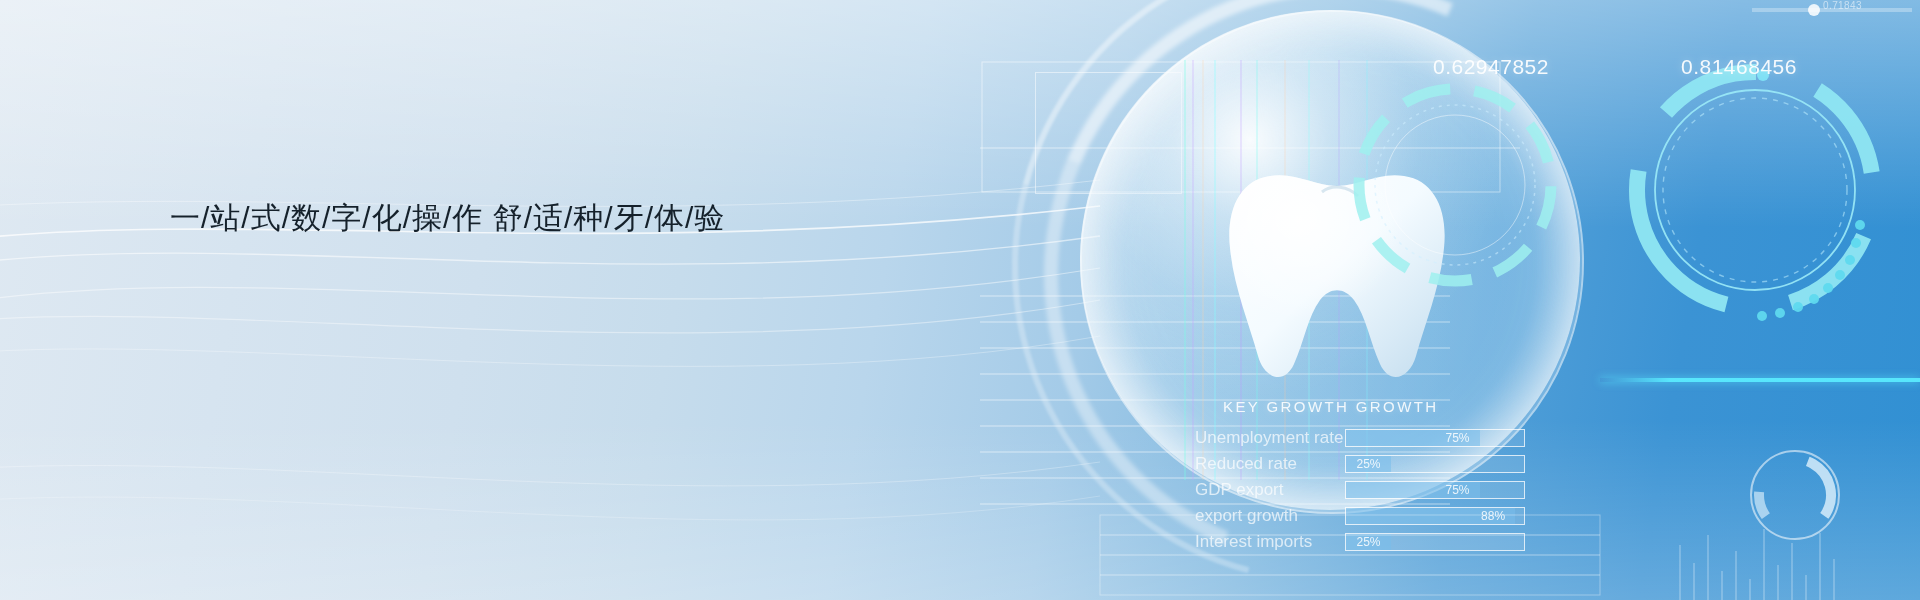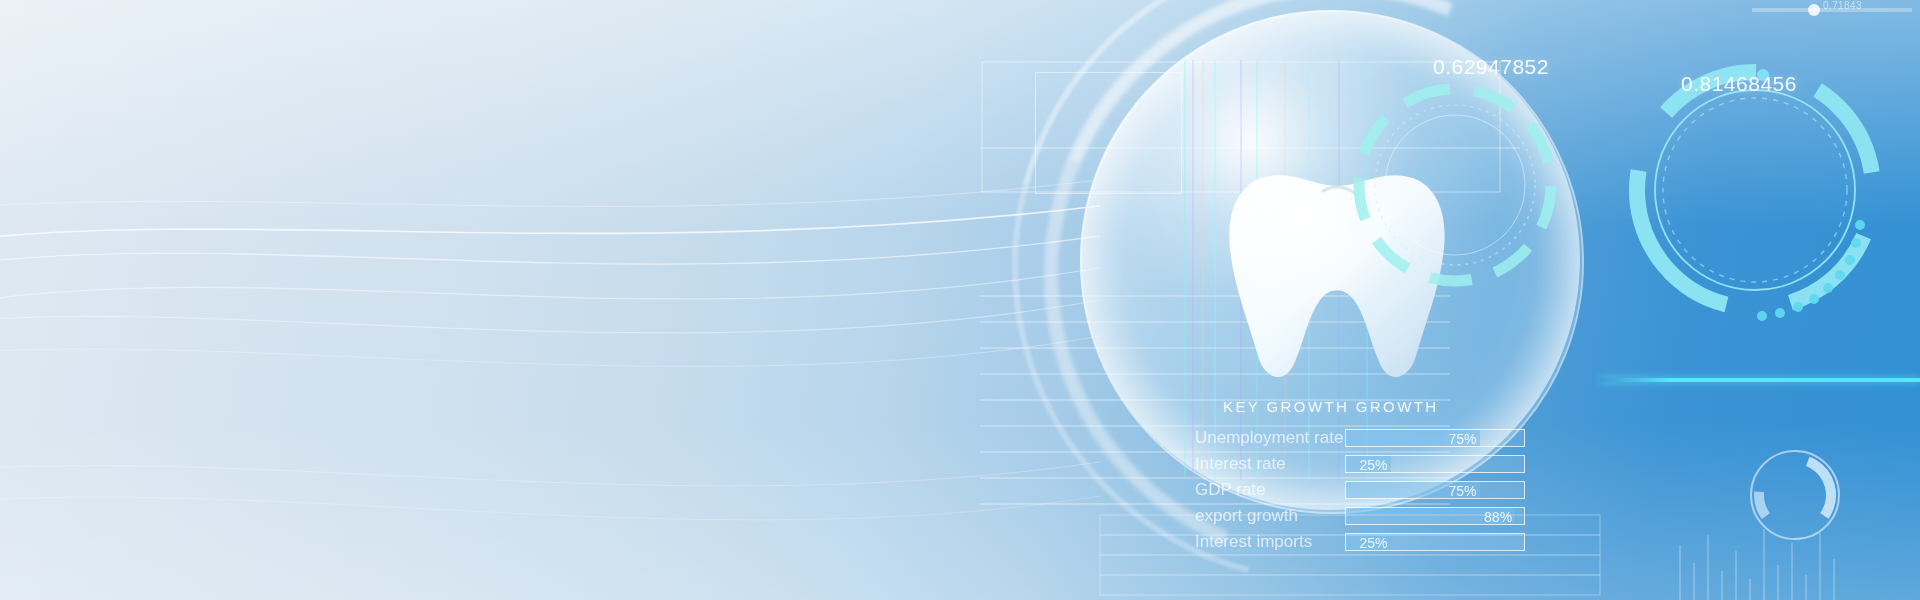--- a/index.html
+++ b/index.html
@@ -106,21 +106,21 @@
   
   .num{
     position:absolute;
     font-size:21px;
     color:rgba(255,255,255,.92);
     letter-spacing:.5px;
     text-shadow:0 0 8px rgba(255,255,255,.35);
     margin-left:9px;
   }
   .num-1{left:1424px;top:55px;}
-  .num-2{left:1672px;top:72px;}
+  .num-2{left:1672px;top:55px;}
 
   .slider{position:absolute;left:1752px;top:3px;width:160px;height:14px;}
   .slider-label{
     position:absolute;left:1823px;top:0px;
     font-size:10px;color:rgba(255,255,255,.55);letter-spacing:.4px;text-align:right;
   }
 
   .cyanline{
     position:absolute;left:1600px;top:378px;width:320px;height:4px;
     background:linear-gradient(90deg,rgba(90,235,255,0) 0%,rgba(90,235,255,.95) 22%,rgba(90,235,255,.95) 100%);
@@ -144,22 +144,22 @@
     position:relative;flex:1;height:16px;
     border:1px solid rgba(255,255,255,.75);
     background:rgba(255,255,255,.10);
   }
   .kgf-fill{
     position:absolute;left:0;top:0;bottom:0;
     background:rgba(120,190,235,.55);
   }
   .kgf-pct{
     position:absolute;top:1px;
-    font-size:14px;color:rgba(255,255,255,.85);
-    transform:translateX(-100%);padding-right:3px;
+    font-size:12px;color:rgba(255,255,255,.85);
+    transform:translateX(-100%);padding-right:10px;
   }
 
   
   .bottomgfx{position:absolute;left:1080px;top:505px;width:840px;height:95px;}
   .bottomgfx line{stroke:rgba(255,255,255,.45);stroke-width:1;}
   .bottomgfx rect{fill:none;stroke:rgba(255,255,255,.35);stroke-width:1;}
 
   .corner-rect{
     position:absolute;left:1035px;top:72px;width:145px;height:120px;
     border:1px solid rgba(255,255,255,.5);
@@ -301,29 +301,29 @@
 
     <div class="kgf-row">
       <div class="kgf-name">Unemployment rate</div>
       <div class="kgf-track">
         <div class="kgf-fill" style="width:75%"></div>
         <div class="kgf-pct" style="left:75%">75%</div>
       </div>
     </div>
 
     <div class="kgf-row">
-      <div class="kgf-name">Interest rate</div>
+      <div class="kgf-name">Reduced rate</div>
       <div class="kgf-track">
         <div class="kgf-fill" style="width:25%"></div>
         <div class="kgf-pct" style="left:25%">25%</div>
       </div>
     </div>
 
     <div class="kgf-row">
-      <div class="kgf-name">GDP rate</div>
+      <div class="kgf-name">GDP export</div>
       <div class="kgf-track">
         <div class="kgf-fill" style="width:75%"></div>
         <div class="kgf-pct" style="left:75%">75%</div>
       </div>
     </div>
 
     <div class="kgf-row">
       <div class="kgf-name">export growth</div>
       <div class="kgf-track">
         <div class="kgf-fill" style="width:95%"></div>
@@ -355,15 +355,16 @@
       <line x1="684" y1="95" x2="684" y2="24"></line>
       <line x1="698" y1="95" x2="698" y2="60"></line>
       <line x1="712" y1="95" x2="712" y2="38"></line>
       <line x1="726" y1="95" x2="726" y2="70"></line>
       <line x1="740" y1="95" x2="740" y2="28"></line>
       <line x1="754" y1="95" x2="754" y2="54"></line>
     </g>
   </svg>
 
   <div class="textblock">
+    <div class="subtitle">一/站/式/数/字/化/操/作  舒/适/种/牙/体/验</div>
   </div>
 
 </div>
 
 </body></html>

